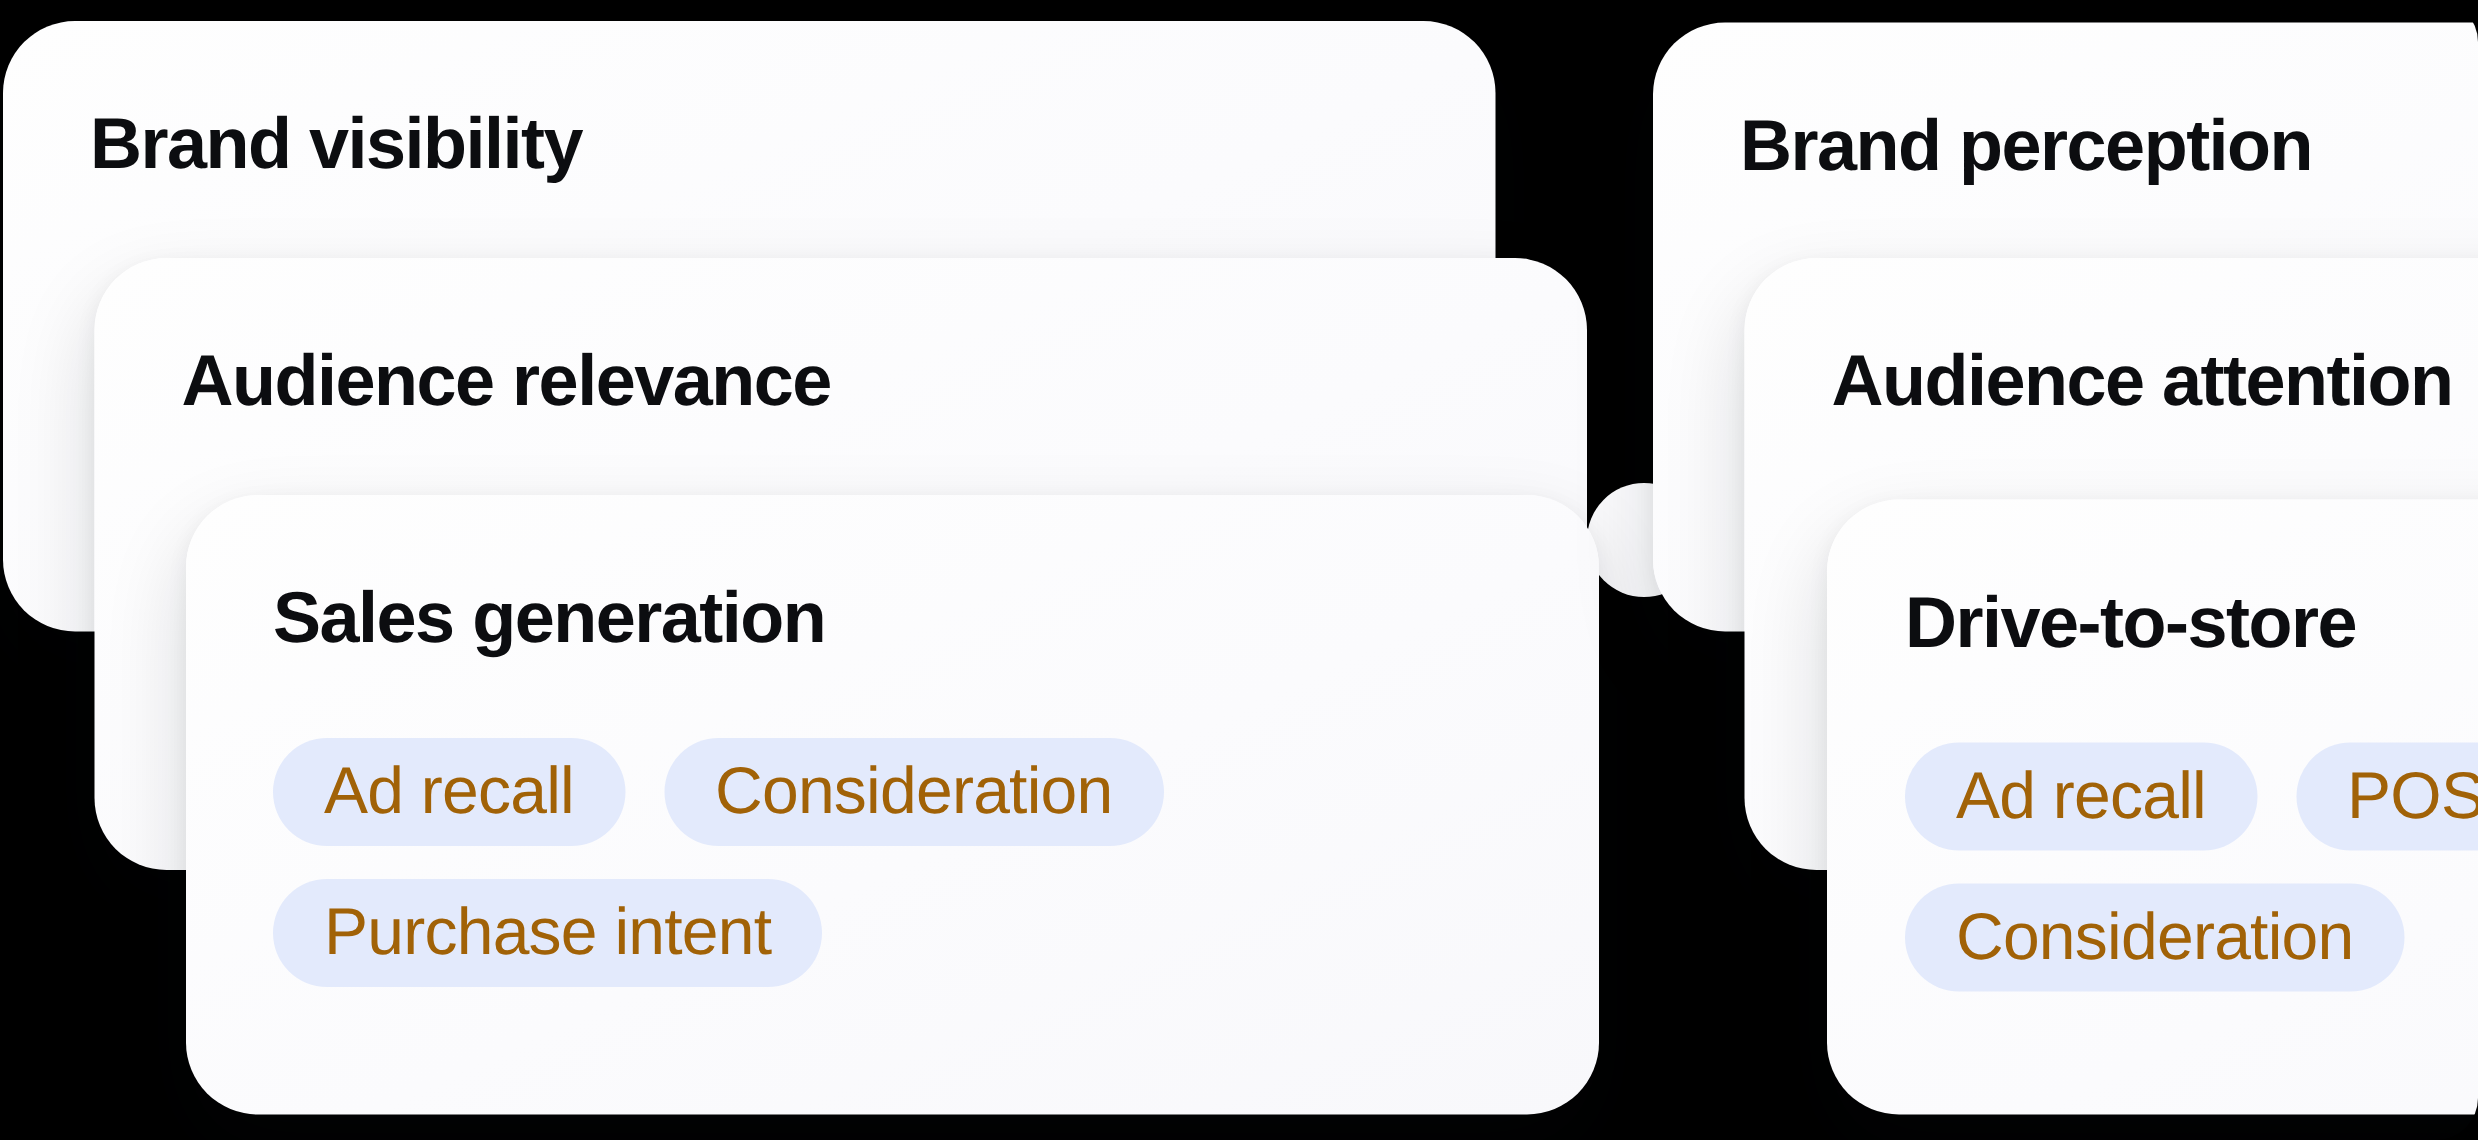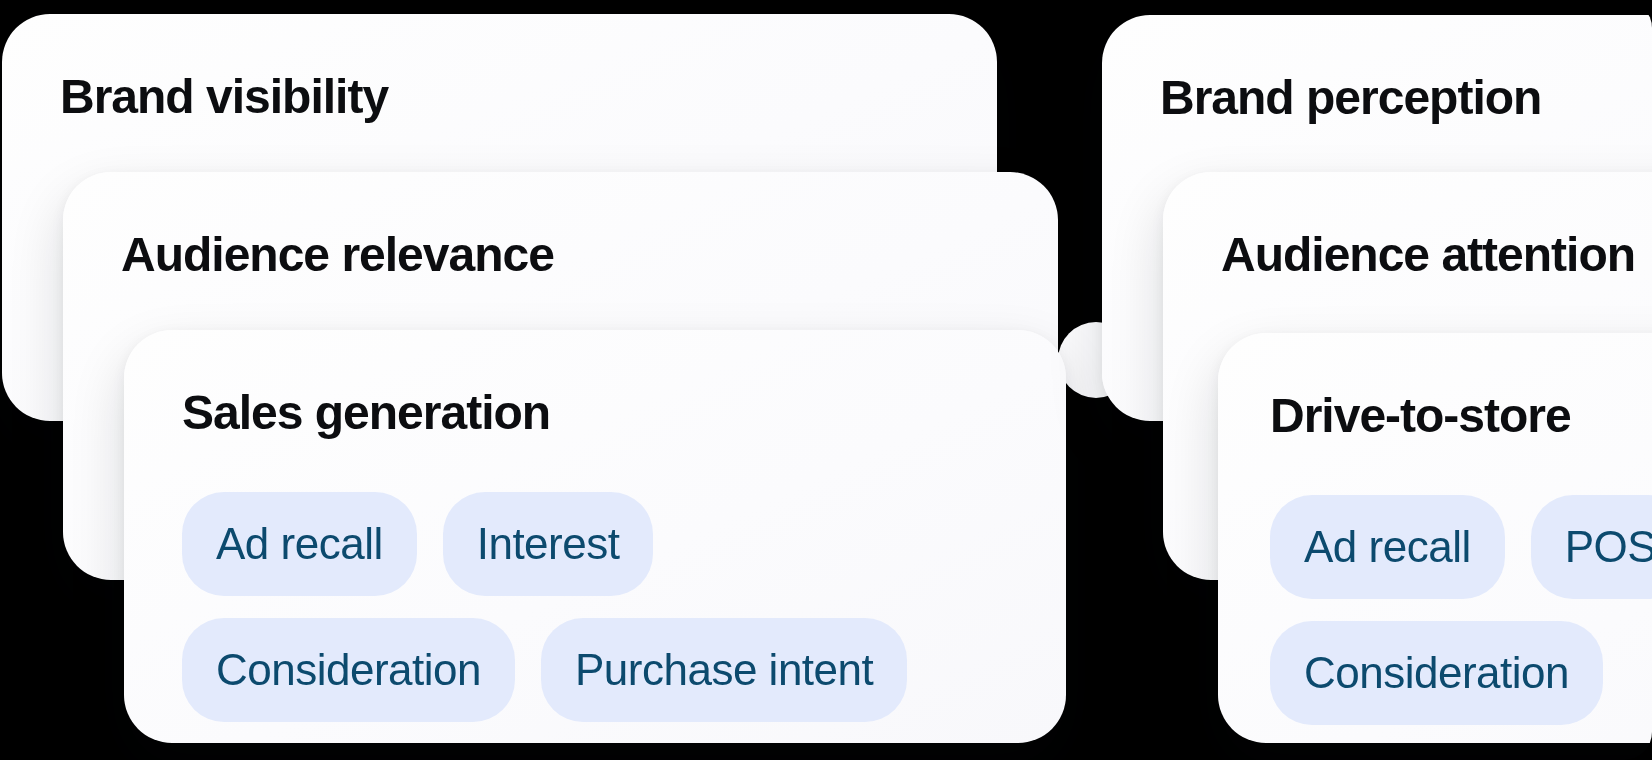--- a/index.html
+++ b/index.html
@@ -31,25 +31,25 @@
   }
   .pills {
     display: flex;
     flex-wrap: wrap;
     gap: 22px 26px;
     margin-top: 52px;
   }
   .pill {
     display: flex;
     align-items: center;
-    height: 104px;
+    height: 72px;
     padding: 0 34px;
     border-radius: 42px;
     background: #e3eafc;
-    color: #0c4a6e;
+    color: #a16207;
     font-size: 44px;
     font-weight: 400;
     letter-spacing: -0.5px;
     white-space: nowrap;
   }
   
   .card-a { left: 2px;    top: 14px;  width: 995px;  height: 407px; z-index: 1; }
   .card-b { left: 63px;   top: 172px; width: 995px;  height: 408px; z-index: 2; }
   .card-c { left: 124px;  top: 330px; width: 942px;  height: 413px; z-index: 3; }
   
@@ -77,21 +77,20 @@
   </div>
 
   <div class="card card-b">
     <h2>Audience relevance</h2>
   </div>
 
   <div class="card card-c">
     <h2>Sales generation</h2>
     <div class="pills">
       <span class="pill">Ad recall</span>
-      <span class="pill">Interest</span>
       <span class="pill">Consideration</span>
       <span class="pill">Purchase intent</span>
     </div>
   </div>
 
   <div class="dot"></div>
 
   <div class="card card-d">
     <h2>Brand perception</h2>
   </div>

